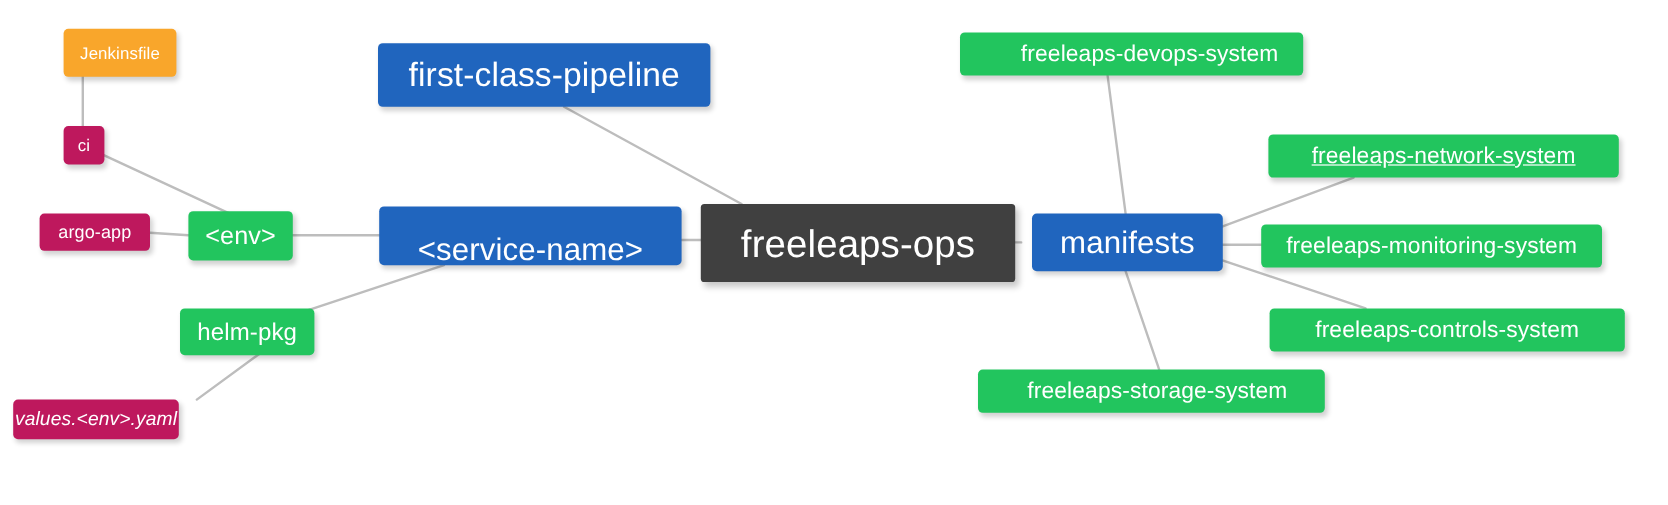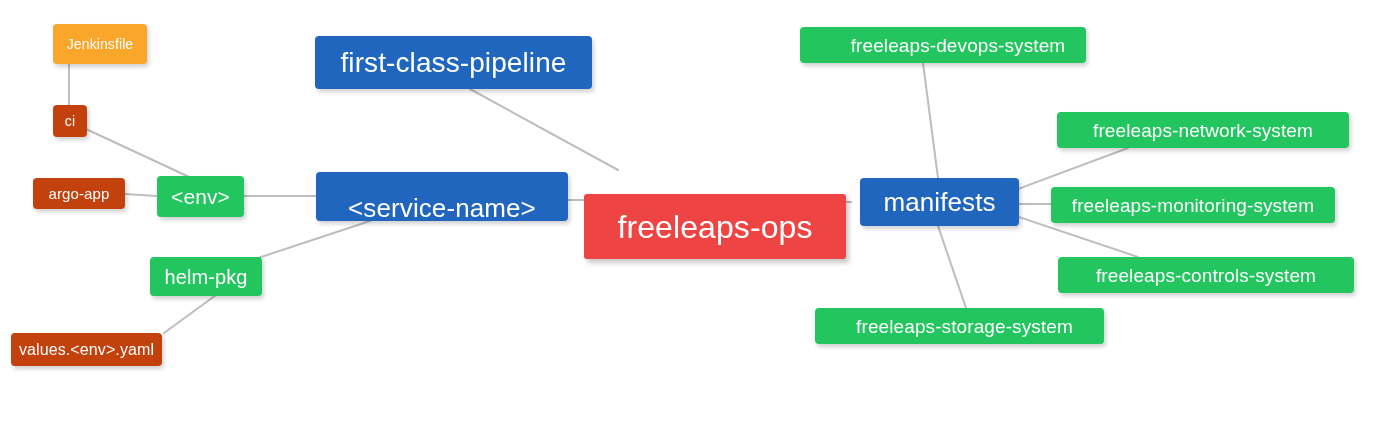--- a/index.html
+++ b/index.html
@@ -34,28 +34,27 @@
     justify-content: center;
     color: #ffffff;
     border-radius: 4px;
     white-space: nowrap;
     box-shadow: 2px 3px 4px rgba(0,0,0,0.18);
     line-height: 1;
     letter-spacing: 0.1px;
     padding: 0 10px;
   }
   .node.root {
-    background: #ef4444;
+    background: #404040;
     border-radius: 3px;
     box-shadow: 3px 4px 5px rgba(0,0,0,0.22);
-    margin-top: 24px;
   }
   .node.blue   { background: #2065be; }
   .node.green  { background: #22c55e; }
-  .node.red    { background: #c2410c; align-items: center; }
+  .node.red    { background: #be185d; align-items: center; }
   .node.orange { background: #f9a62b; }
 </style>
 </head>
 <body>
 
 <div id="canvas">
   <svg id="edges" viewBox="0 0 1390 421" xmlns="http://www.w3.org/2000/svg">
       <line x1="69" y1="58" x2="69" y2="105" stroke="#bdbdbd" stroke-width="2" stroke-linecap="round"></line>
       <line x1="86" y1="129" x2="200" y2="182" stroke="#bdbdbd" stroke-width="2" stroke-linecap="round"></line>
       <line x1="125" y1="194" x2="157" y2="196" stroke="#bdbdbd" stroke-width="2" stroke-linecap="round"></line>
@@ -80,39 +79,39 @@
       </div>
       <div class="node red" style="left: 33px; top: 178px; width: 92px; height: 31px; font-size: 15px;">
         <span>argo-app</span>
       </div>
       <div class="node green" style="left: 157px; top: 176px; width: 87px; height: 41px; font-size: 21px;">
         <span>&lt;env&gt;</span>
       </div>
       <div class="node green" style="left: 150px; top: 257px; width: 112px; height: 39px; font-size: 20px;">
         <span>helm-pkg</span>
       </div>
-      <div class="node red" style="left: 11px; top: 333px; width: 151px; height: 33px; font-size: 16px;">
+      <div class="node red" style="left: 11px; top: 333px; width: 138px; height: 33px; font-size: 16px; font-style: italic;">
         <span>values.&lt;env&gt;.yaml</span>
       </div>
       <div class="node blue" style="left: 315px; top: 36px; width: 277px; height: 53px; font-size: 28px;">
         <span>first-class-pipeline</span>
       </div>
       <div class="node blue" style="left: 316px; top: 172px; width: 252px; height: 49px; font-size: 26px; align-items: flex-end;">
         <span>&lt;service-name&gt;</span>
       </div>
       <div class="node root" style="left: 584px; top: 170px; width: 262px; height: 65px; font-size: 32px;">
         <span>freeleaps-ops</span>
       </div>
       <div class="node blue" style="left: 860px; top: 178px; width: 159px; height: 48px; font-size: 26px;">
         <span>manifests</span>
       </div>
       <div class="node green" style="left: 800px; top: 27px; width: 286px; height: 36px; font-size: 19px; padding-left: 40px;">
         <span>freeleaps-devops-system</span>
       </div>
-      <div class="node green" style="left: 1057px; top: 112px; width: 292px; height: 36px; font-size: 19px;">
+      <div class="node green" style="left: 1057px; top: 112px; width: 292px; height: 36px; font-size: 19px; text-decoration: underline;">
         <span>freeleaps-network-system</span>
       </div>
       <div class="node green" style="left: 1051px; top: 187px; width: 284px; height: 36px; font-size: 19px;">
         <span>freeleaps-monitoring-system</span>
       </div>
       <div class="node green" style="left: 1058px; top: 257px; width: 296px; height: 36px; font-size: 19px;">
         <span>freeleaps-controls-system</span>
       </div>
       <div class="node green" style="left: 815px; top: 308px; width: 289px; height: 36px; font-size: 19px; padding-left: 20px;">
         <span>freeleaps-storage-system</span>

